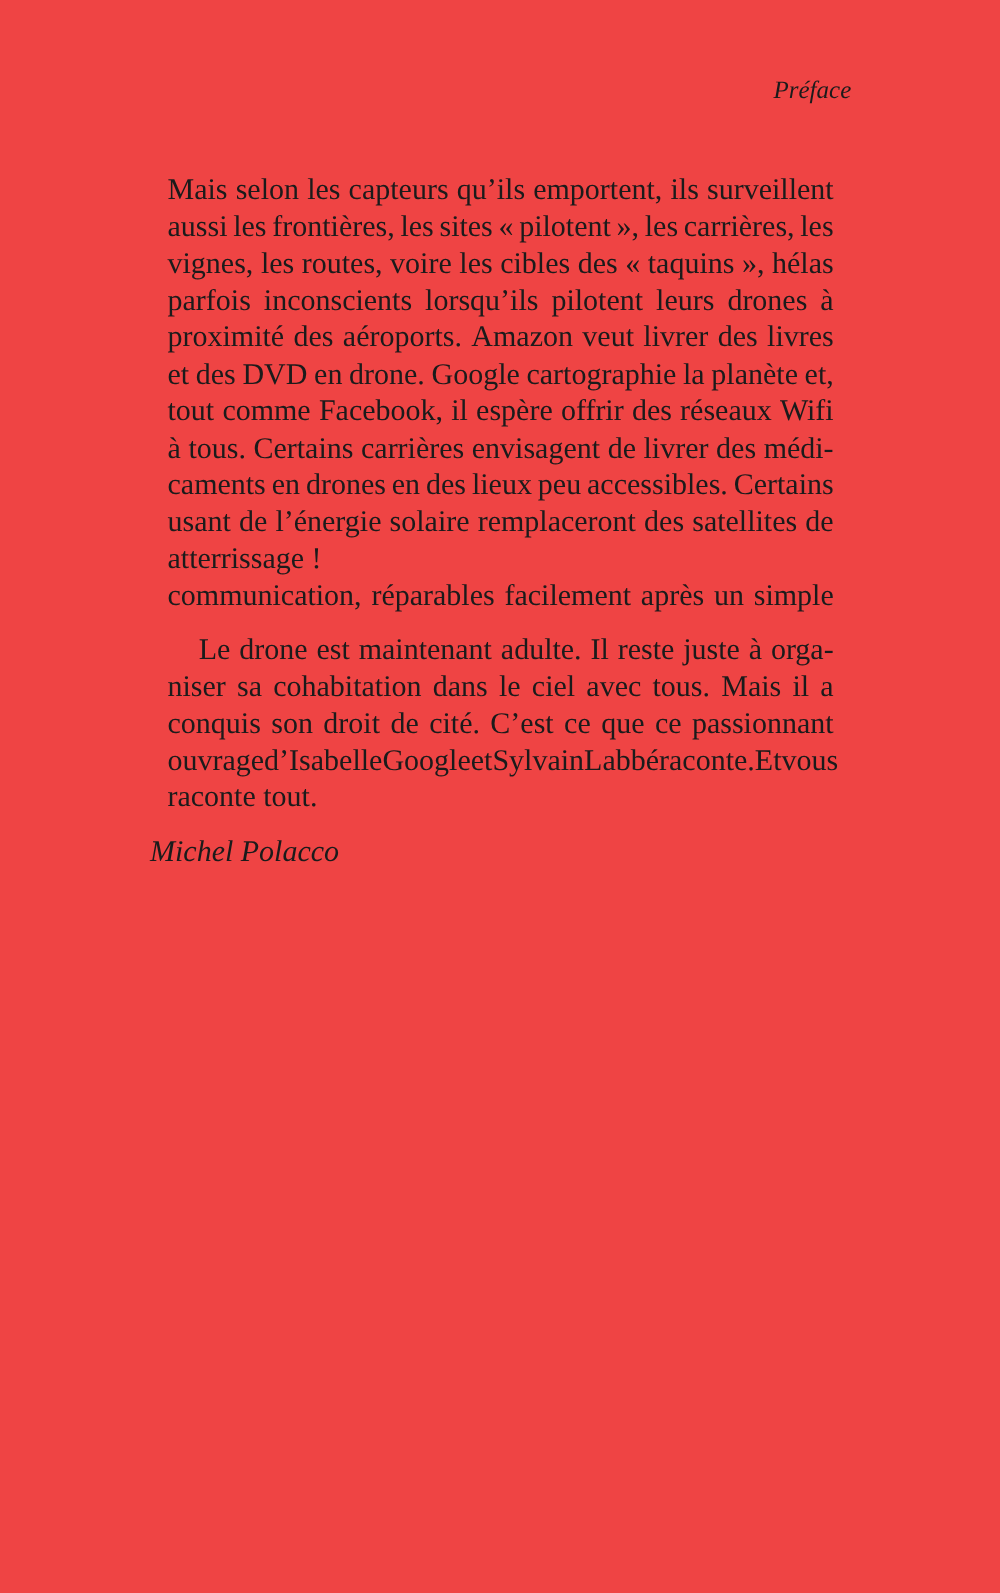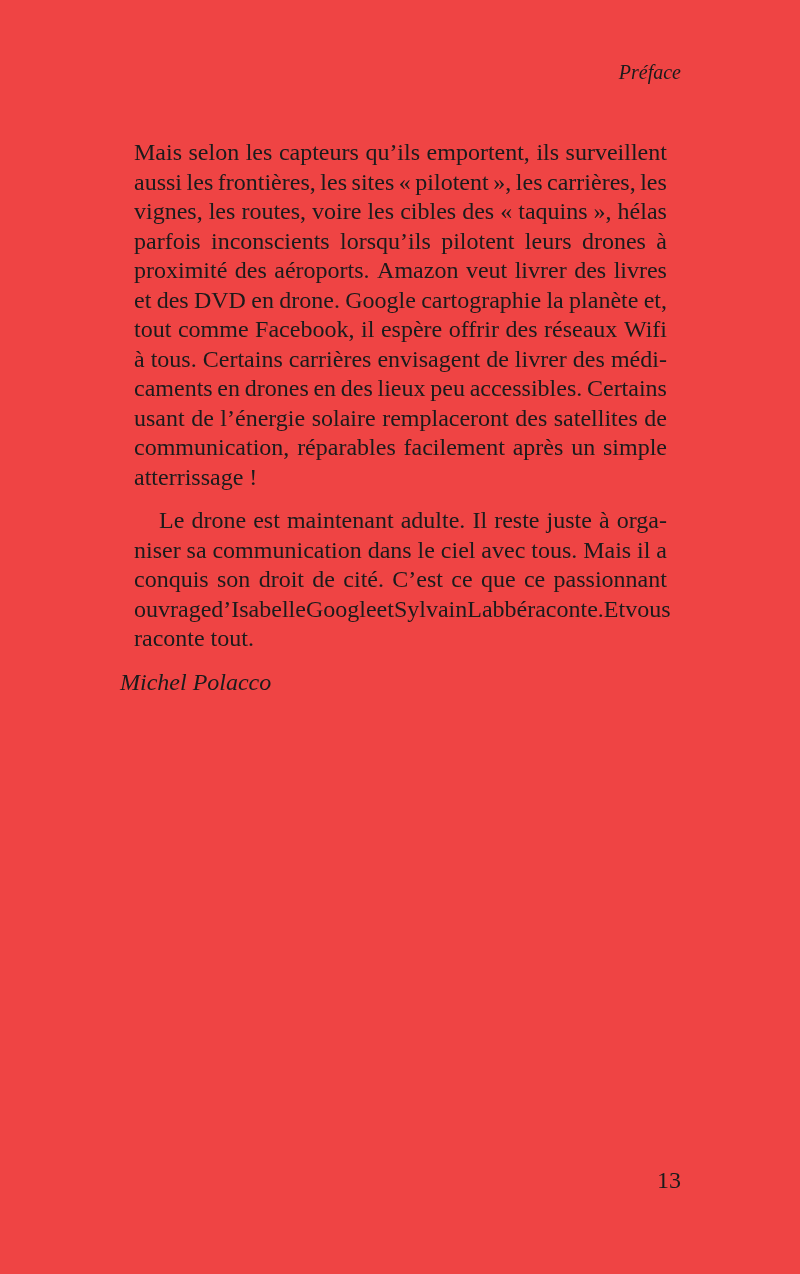--- a/index.html
+++ b/index.html
@@ -180,48 +180,48 @@
       <div class="line" data-justify="true">
           <span>usant</span>
           <span>de</span>
           <span>l’énergie</span>
           <span>solaire</span>
           <span>remplaceront</span>
           <span>des</span>
           <span>satellites</span>
           <span>de</span>
         </div>
+      <div class="line" data-justify="false">atterrissage !</div>
       <div class="line" data-justify="true">
           <span>communication,</span>
           <span>réparables</span>
           <span>facilement</span>
           <span>après</span>
           <span>un</span>
           <span>simple</span>
         </div>
-      <div class="line" data-justify="false">atterrissage !</div>
     </div>
 
     <div class="para">
       <div class="line indent" data-justify="true">
           <span>Le</span>
           <span>drone</span>
           <span>est</span>
           <span>maintenant</span>
           <span>adulte.</span>
           <span>Il</span>
           <span>reste</span>
           <span>juste</span>
           <span>à</span>
           <span>orga-</span>
         </div>
       <div class="line" data-justify="true">
           <span>niser</span>
           <span>sa</span>
-          <span>communication</span>
+          <span>cohabitation</span>
           <span>dans</span>
           <span>le</span>
           <span>ciel</span>
           <span>avec</span>
           <span>tous.</span>
           <span>Mais</span>
           <span>il</span>
           <span>a</span>
         </div>
       <div class="line" data-justify="true">
@@ -246,15 +246,14 @@
           <span>raconte.</span>
           <span>Et</span>
           <span>vous</span>
         </div>
       <div class="line" data-justify="false">raconte tout.</div>
     </div>
 
     <div class="signature">Michel Polacco</div>
   </div>
 
-  <div class="folio">13</div>
 
 </div>
 
 </body></html>

